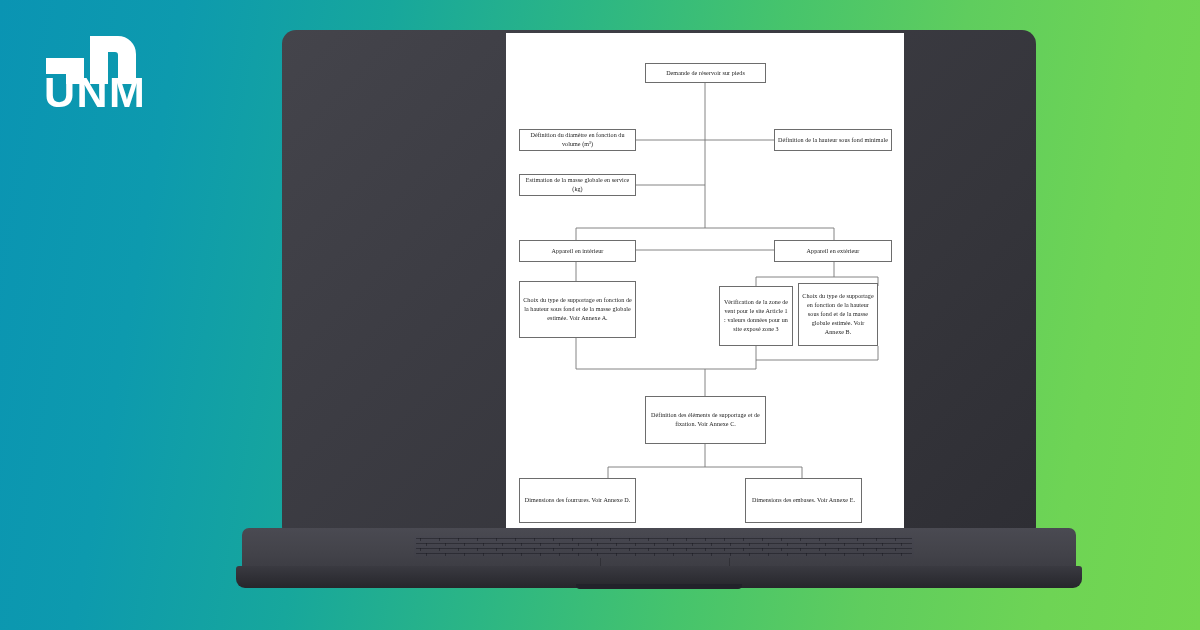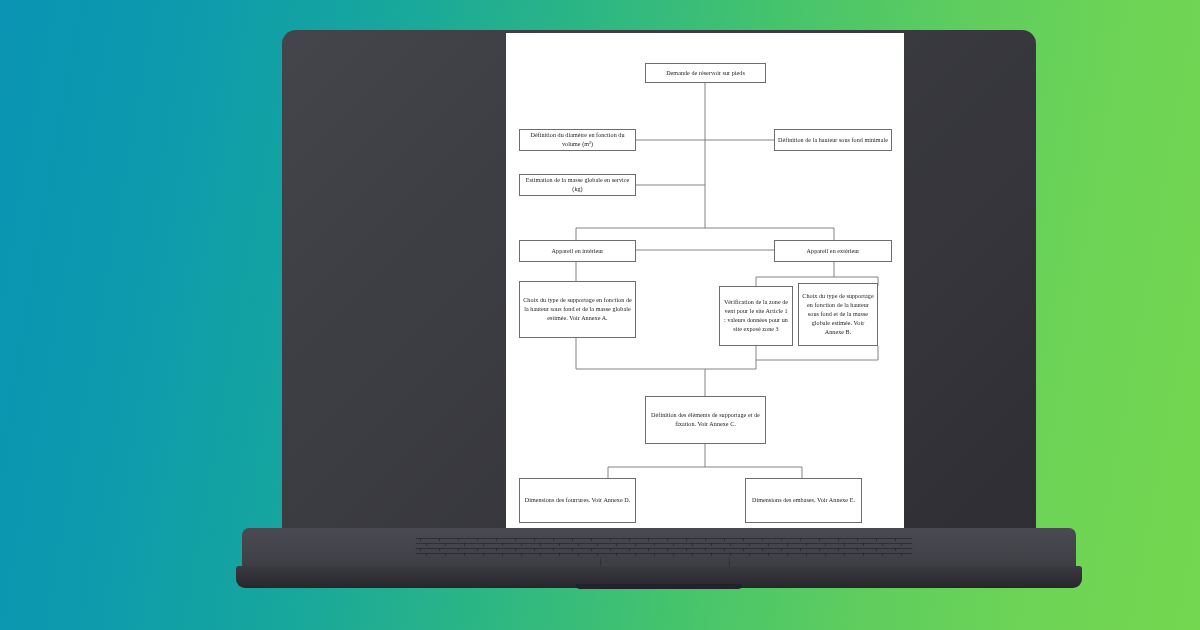--- a/index.html
+++ b/index.html
@@ -176,20 +176,30 @@
     height: 100%;
     pointer-events: none;
   }
   svg#links path, svg#links line { stroke: #777; stroke-width: 0.9; fill: none; }
 </style>
 </head>
 <body>
 
 <div id="stage">
 
+  <div id="logo">
+    <div id="logo-mark">
+      <svg width="90" height="48" viewBox="0 0 90 48" xmlns="http://www.w3.org/2000/svg" aria-hidden="true">
+        <path d="M44 0 H72 A18 18 0 0 1 90 18 V48 H72 V19 A3 3 0 0 0 69 16 H62 V48 H44 Z" fill="#ffffff"></path>
+        <path d="M0 22 H38 V48 H20 V38 H0 Z" fill="#ffffff"></path>
+        <rect x="24" y="29" width="10" height="9" fill="#ffffff"></rect>
+      </svg>
+    </div>
+    <div id="logo-word">UNM</div>
+  </div>
 
   <div id="laptop">
 
     <div id="lid">
 
       <div id="screen">
         <div id="doc">
 
           <svg id="links" viewBox="0 0 398 497" preserveAspectRatio="none">
 

